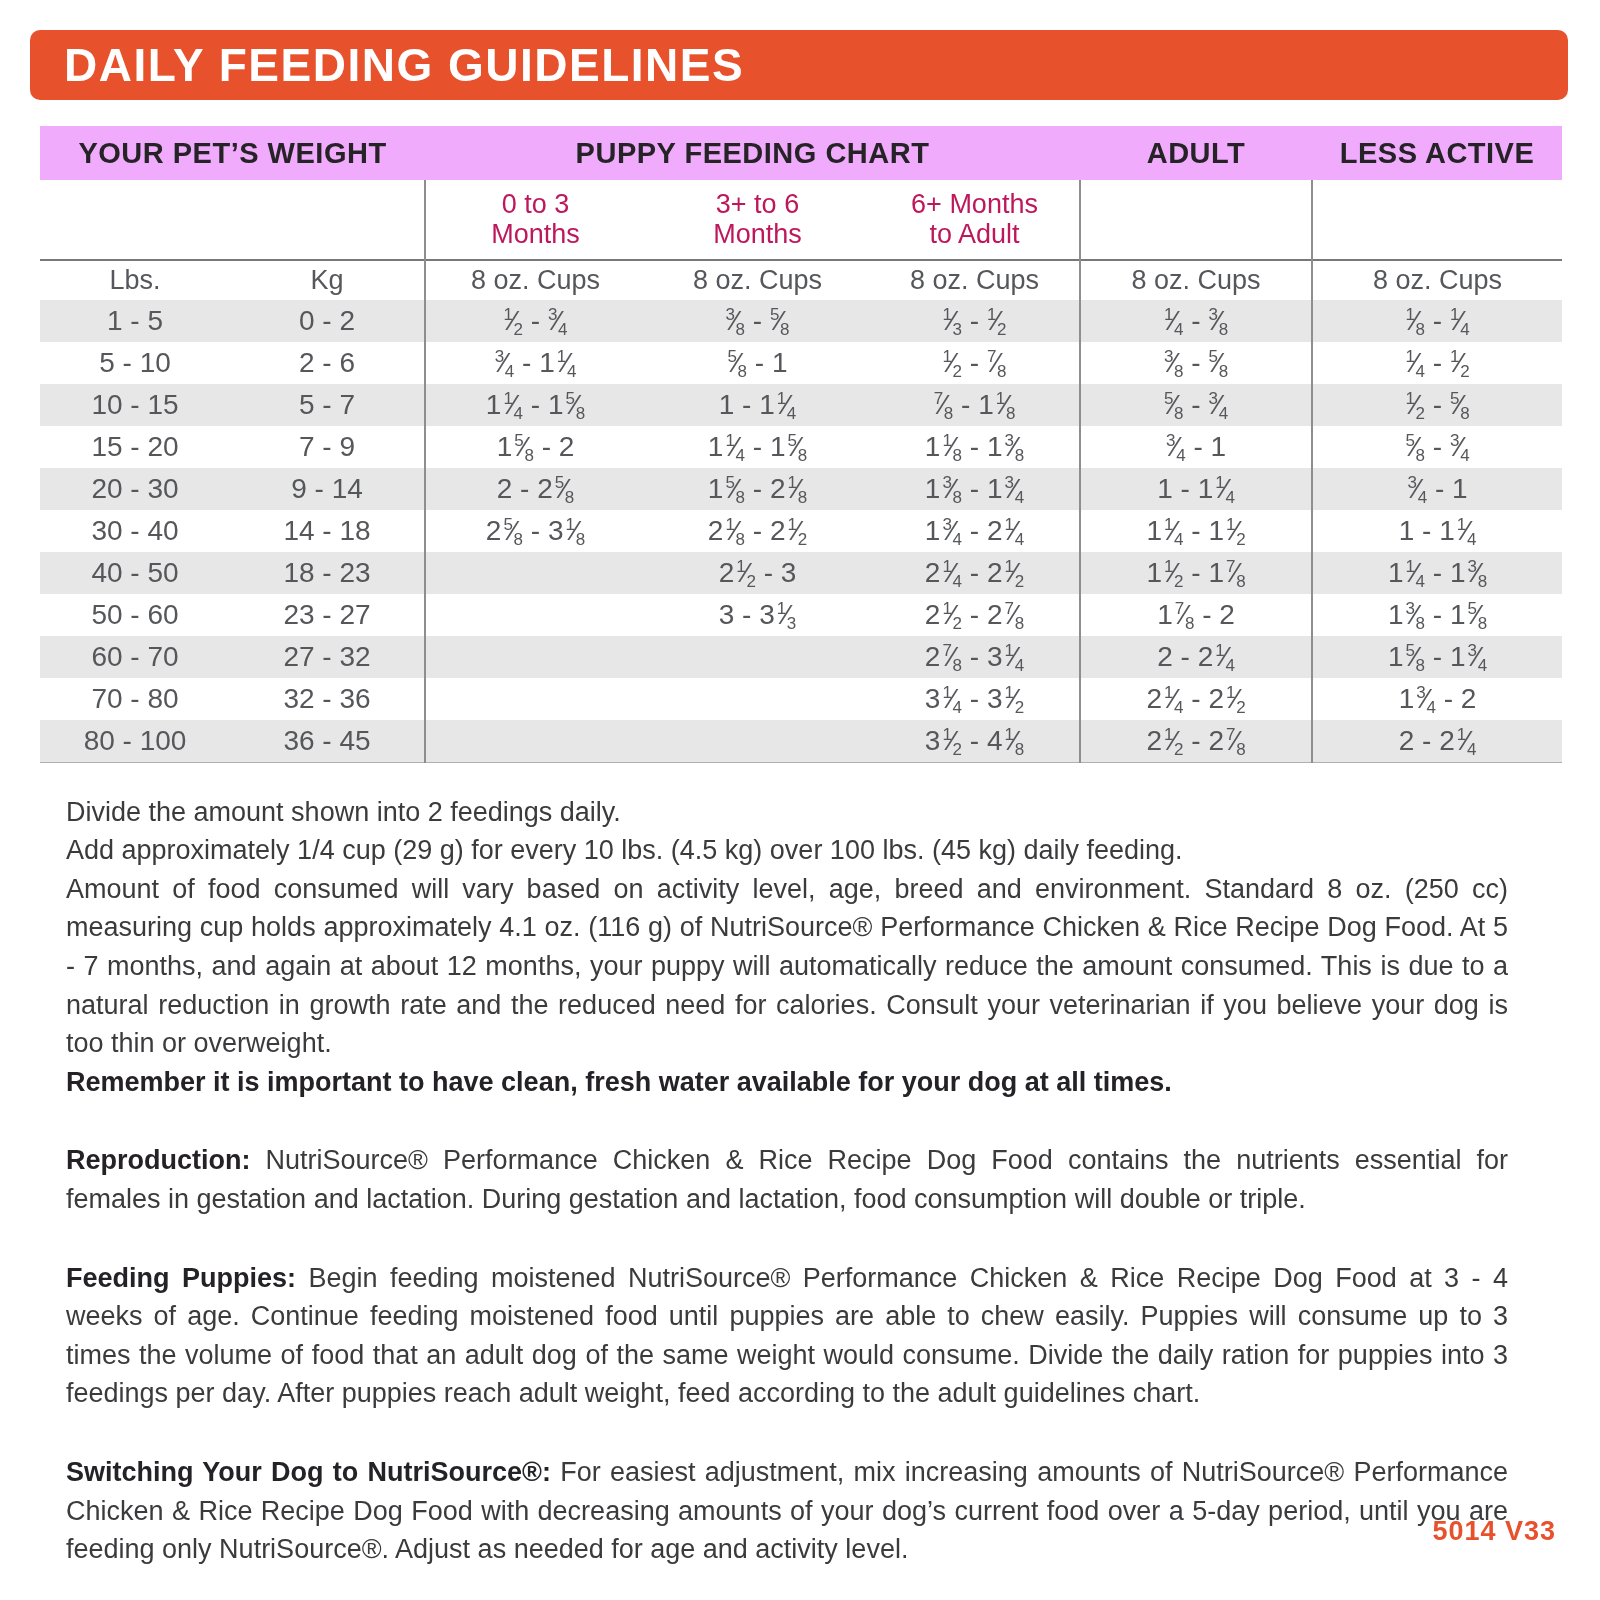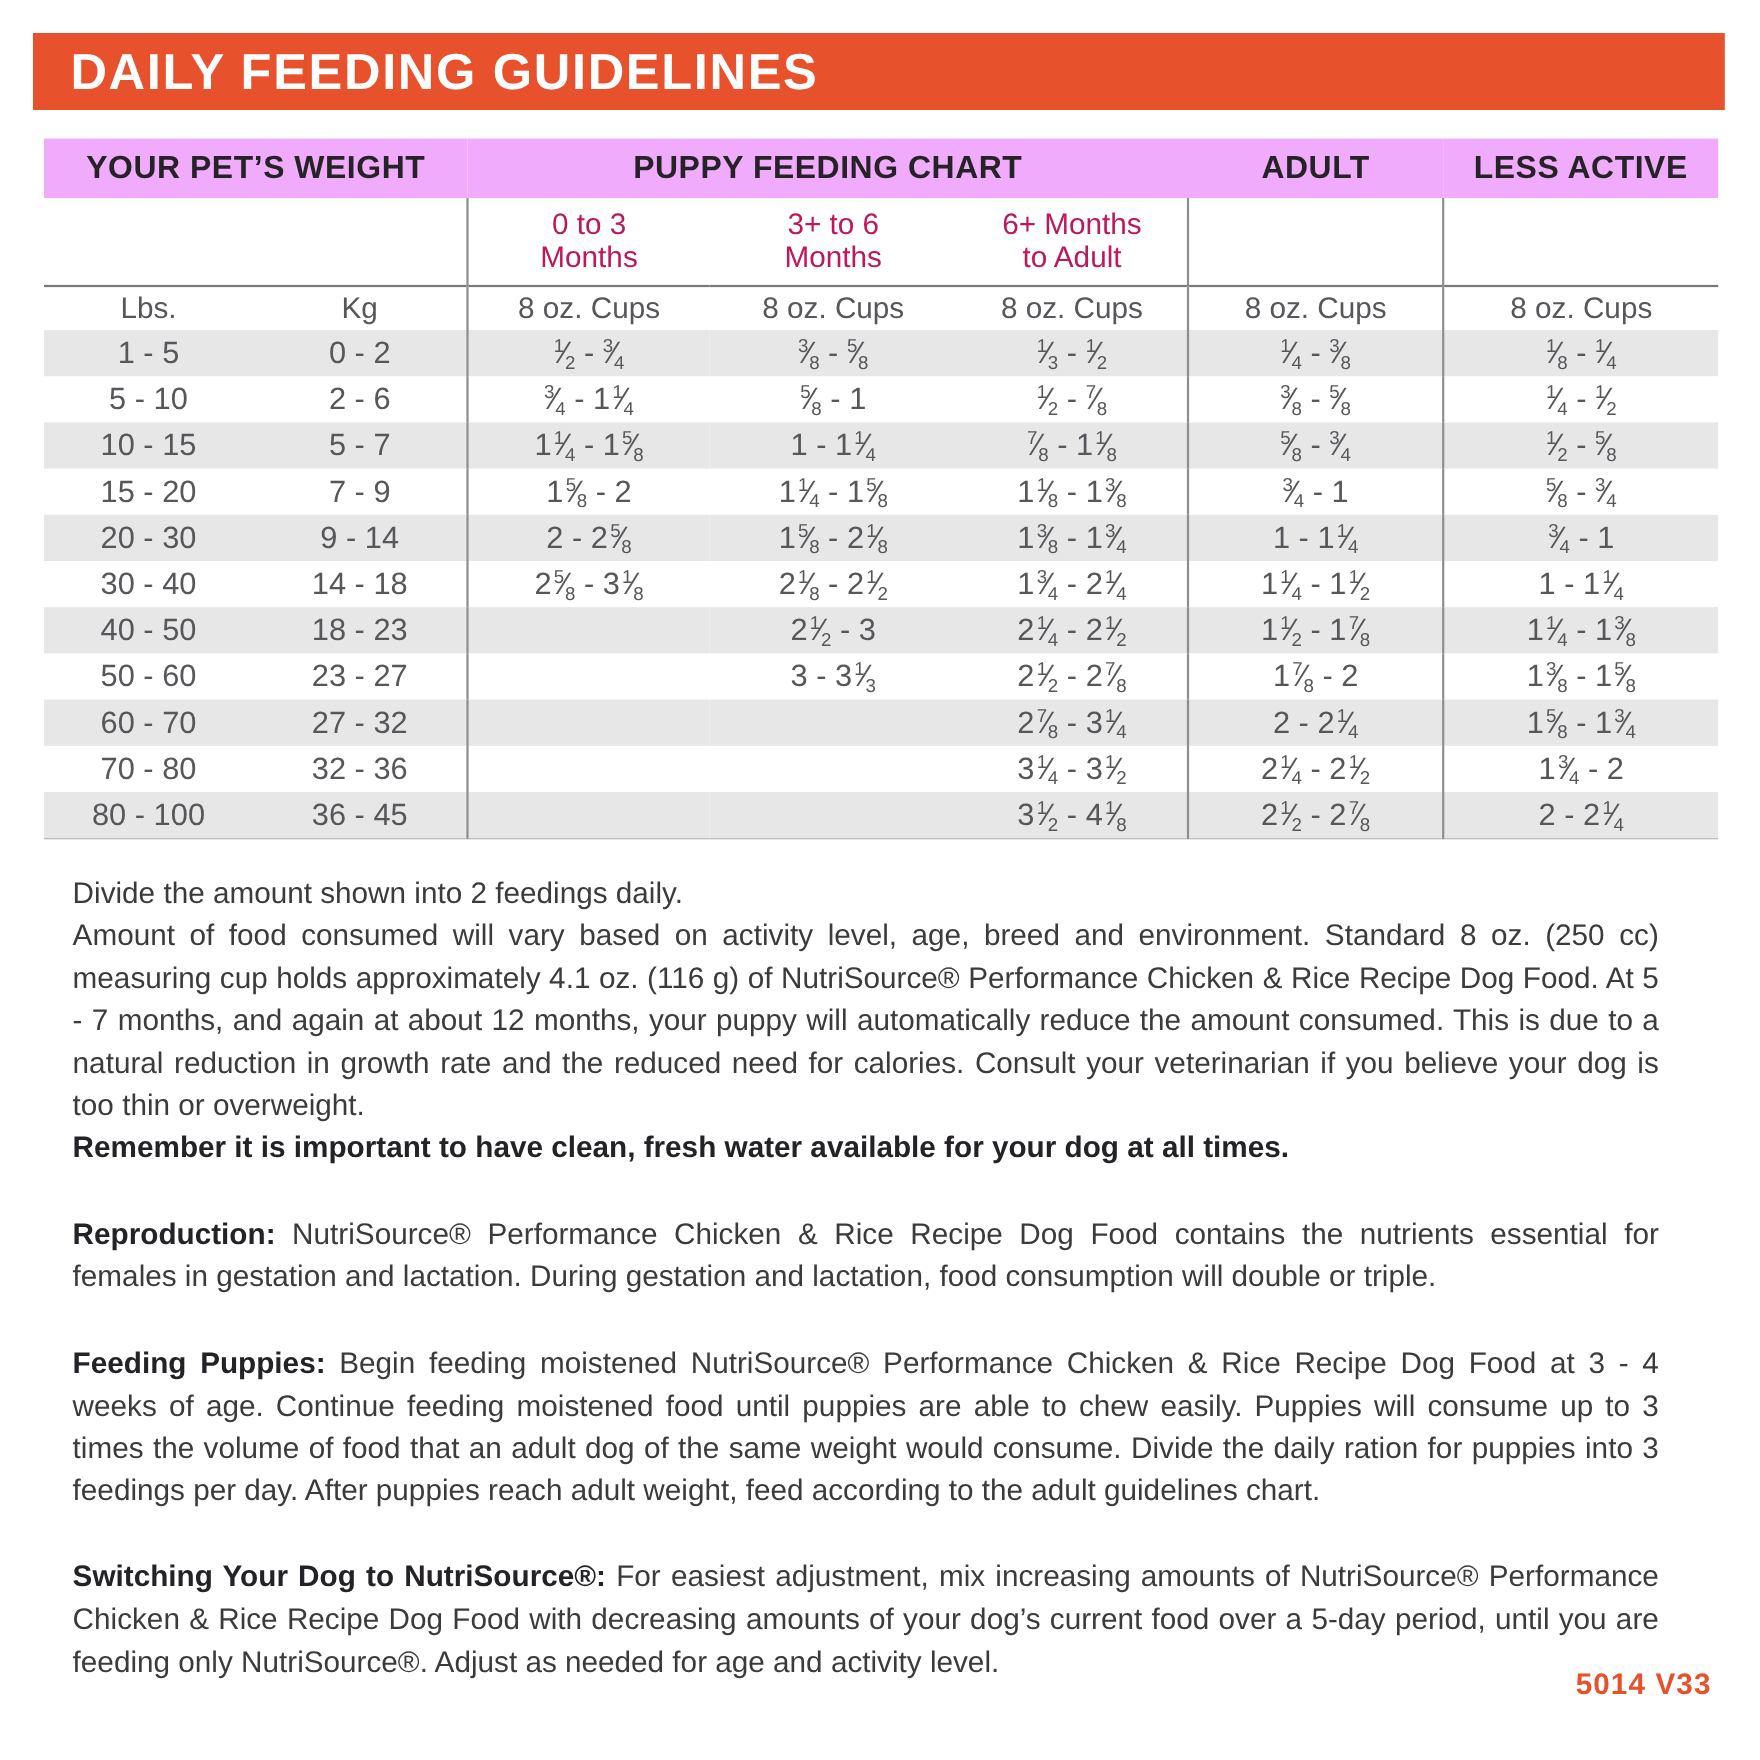--- a/index.html
+++ b/index.html
@@ -3,21 +3,21 @@
 <meta charset="utf-8">
 <style>
   html,body{margin:0;padding:0;}
   body{
     width:1600px;height:1600px;position:relative;background:#ffffff;
     font-family:"Liberation Sans", sans-serif;color:#3b3b3d;
     -webkit-font-smoothing:antialiased;
   }
   .banner{
     margin:30px 32px 0 30px;height:70px;background:#e7512b;
-    display:flex;align-items:center;
+    display:flex;align-items:center;border-radius:10px;
   }
   .banner h1{
     margin:0;padding-left:34px;font-size:46px;font-weight:bold;
     letter-spacing:1.5px;color:#ffffff;
   }
   table.feed{
     border-collapse:collapse;table-layout:fixed;
     margin:26px 0 0 40px;width:1522px;
     border-bottom:1px solid #b0b0b0;
   }
@@ -194,20 +194,21 @@
         <td></td>
         <td>3<span class="mx"></span><sup>1</sup><span class="fsl">⁄</span><sub>2</sub> - 4<span class="mx"></span><sup>1</sup><span class="fsl">⁄</span><sub>8</sub></td>
         <td class="bl">2<span class="mx"></span><sup>1</sup><span class="fsl">⁄</span><sub>2</sub> - 2<span class="mx"></span><sup>7</sup><span class="fsl">⁄</span><sub>8</sub></td>
         <td class="bl">2 - 2<span class="mx"></span><sup>1</sup><span class="fsl">⁄</span><sub>4</sub></td>
       </tr>
     </tbody>
 </table>
 
 <div class="notes">
     <p>Divide the amount shown into 2 feedings daily.</p>
+    <p>Add approximately 1/4 cup (29 g) for every 10 lbs. (4.5 kg) over 100 lbs. (45 kg) daily feeding.</p>
     <p class="just">Amount of food consumed will vary based on activity level, age, breed and environment. Standard 8 oz. (250 cc) measuring cup holds approximately 4.1 oz. (116 g) of NutriSource® Performance Chicken &amp; Rice Recipe Dog Food. At 5 - 7 months, and again at about 12 months, your puppy will automatically reduce the amount consumed. This is due to a natural reduction in growth rate and the reduced need for calories. Consult your veterinarian if you believe your dog is too thin or overweight.</p>
     <p><b>Remember it is important to have clean, fresh water available for your dog at all times.</b></p>
     <p class="just gap"><b>Reproduction:</b> NutriSource® Performance Chicken &amp; Rice Recipe Dog Food contains the nutrients essential for females in gestation and lactation. During gestation and lactation, food consumption will double or triple.</p>
     <p class="just gap"><b>Feeding Puppies:</b> Begin feeding moistened NutriSource® Performance Chicken &amp; Rice Recipe Dog Food at 3 - 4 weeks of age. Continue feeding moistened food until puppies are able to chew easily. Puppies will consume up to 3 times the volume of food that an adult dog of the same weight would consume. Divide the daily ration for puppies into 3 feedings per day. After puppies reach adult weight, feed according to the adult guidelines chart.</p>
     <p class="just gap"><b>Switching Your Dog to NutriSource®:</b> For easiest adjustment, mix increasing amounts of NutriSource® Performance Chicken &amp; Rice Recipe Dog Food with decreasing amounts of your dog’s current food over a 5-day period, until you are feeding only NutriSource®. Adjust as needed for age and activity level.</p>
   </div>
 
 <div class="footer-code">5014 V33</div>
 
 </body></html>

